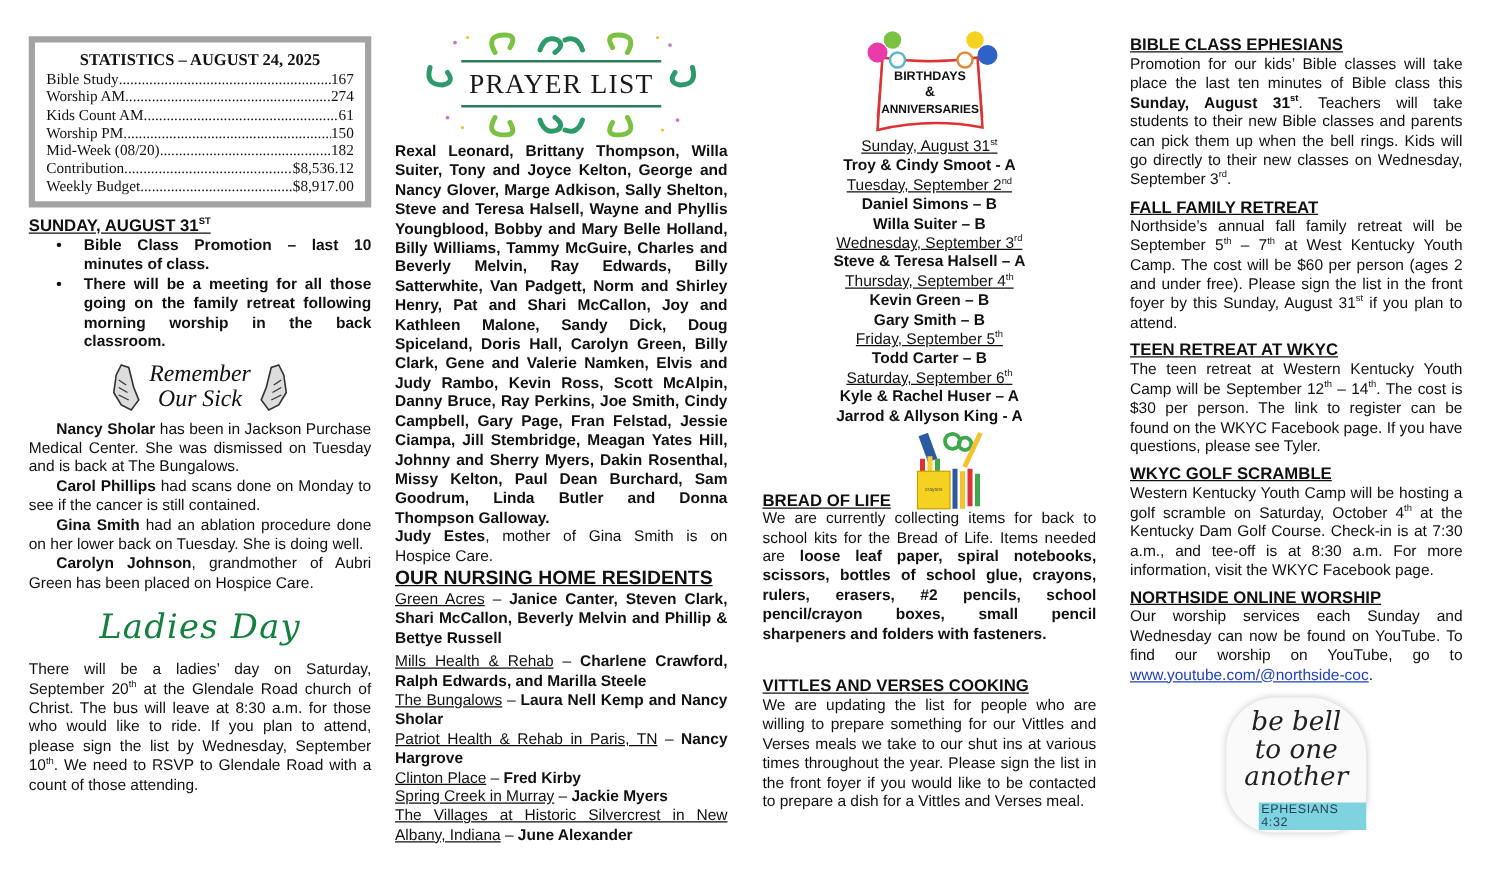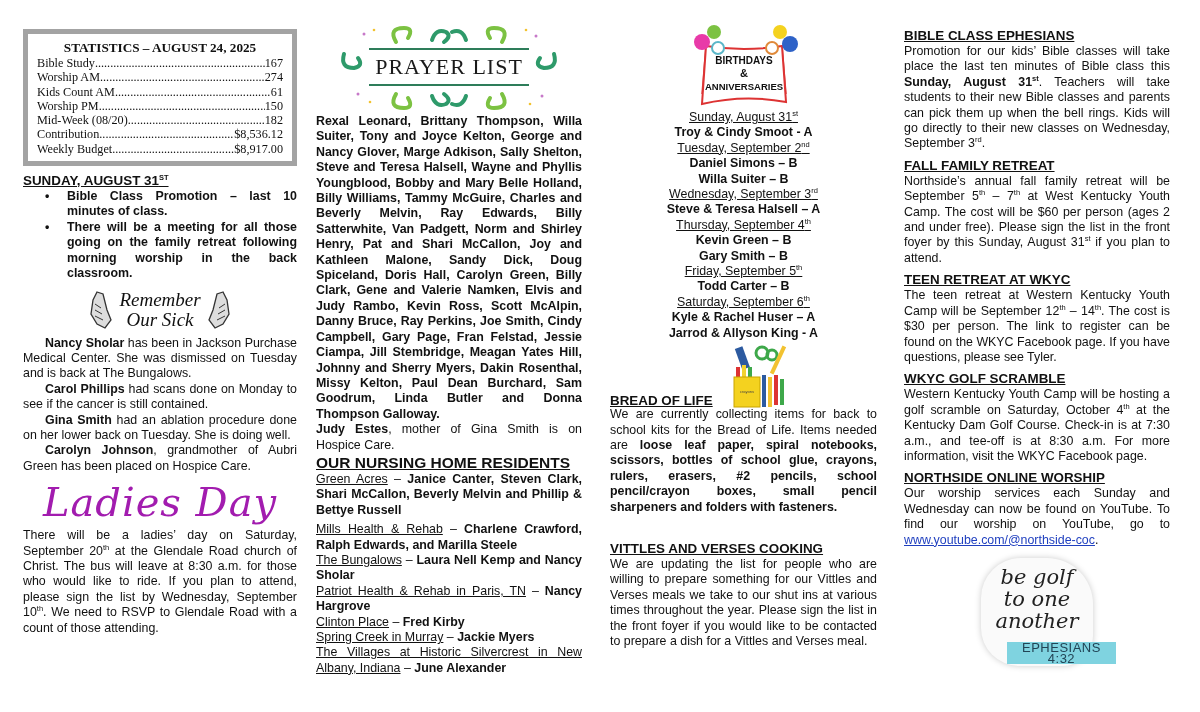--- a/index.html
+++ b/index.html
@@ -26,21 +26,21 @@
   .sunday-head { margin-top: 7px; }
   ul.bullets { list-style: none; margin-left: 22px; }
   ul.bullets li { position: relative; padding-left: 22px; font-weight: bold; text-align: justify; }
   ul.bullets li::before { content: "•"; position: absolute; left: 0; top: 0; }
 
   .remember { display: flex; justify-content: center; align-items: center; height: 52px; margin-top: 2px; gap: 6px; }
   .hands { width: 30px; height: 40px; }
   .remember-text { font-family: "Liberation Serif", serif; font-style: italic; font-size: 19px; line-height: 20px; text-align: center; }
   .para { text-indent: 22px; text-align: justify; }
 
-  .ladies { text-align: center; font-family: "DejaVu Serif", serif; font-style: italic; color: #a21caf; font-size: 40px; line-height: 44px; height: 48px; margin-top: 6px; letter-spacing: 1px; }
+  .ladies { text-align: center; font-family: "DejaVu Serif", serif; font-style: italic; color: #15803d; font-size: 27px; line-height: 44px; height: 48px; margin-top: 6px; letter-spacing: 1px; }
 
   
   .prayer-banner { position: relative; height: 90px; display: flex; align-items: center; justify-content: center; }
   .prayer-banner svg { position: absolute; left: 20px; top: 2px; }
   .prayer-title { position: relative; font-family: "Liberation Serif", serif; font-size: 22px; color: #1a1a1a; border-top: 2px solid #2e7d5a; border-bottom: 2px solid #2e7d5a; padding: 0 6px; line-height: 34px; letter-spacing: 1px; }
   .prayer-names { font-weight: bold; text-align: justify; margin-top: 2px; }
   .nursing-head { font-size: 15.5px; line-height: 18px; margin-top: 1px; }
   .nh-entry { text-align: justify; }
   .nh-entry .place { text-decoration: underline; }
   .nh-entry .who { font-weight: bold; }
@@ -55,21 +55,21 @@
   .bread-head { position: absolute; left: 0; bottom: -2px; }
   .vittles-head { margin-top: 26px; }
 
   .sec { margin-top: 6px; }
   .sec:first-child { margin-top: 6px; }
   a.link { color: #1f3fbf; text-decoration: underline; }
 
   .kind { margin: 10px auto 0 auto; width: 112px; height: 108px; position: relative; }
   .kind-bg { position: absolute; inset: 0; background: #fafafa; border-radius: 40px 46px 30px 38px; box-shadow: 0 0 6px #ccc; }
   .kind-text { position: absolute; left: 0; right: 0; top: 8px; text-align: center; font-family: "DejaVu Serif", serif; font-style: italic; font-size: 21px; line-height: 22px; color: #222; }
-  .kind-ref { position: absolute; left: 26px; top: 84px; background: #7fd3e0; font-size: 13px; line-height: 11px; padding: 0 15px; color: #245; letter-spacing: 0.5px; text-align: center; }
+  .kind-ref { position: absolute; left: 26px; top: 84px; background: #7fd3e0; font-size: 10px; line-height: 11px; padding: 0 2px; color: #245; letter-spacing: 0.5px; }
 </style>
 </head>
 <body>
 
 <div class="col" id="col1">
   <div class="stats">
     <div class="stats-title">STATISTICS – AUGUST 24, 2025</div>
     <div class="stat-row">
         <span class="lbl">Bible Study</span>
         <span class="dots"></span>
@@ -267,19 +267,19 @@
   </div>
 
   <div class="sec">
     <h3>NORTHSIDE ONLINE WORSHIP</h3>
     <p class="justify"><span>Our worship services each Sunday and Wednesday can now be found on YouTube. To find our worship on YouTube, go to </span><a class="link">www.youtube.com/@northside-coc</a><span>.</span></p>
   </div>
 
   <div class="kind">
     <div class="kind-bg"></div>
     <div class="kind-text">
-        <div>be golf</div>
+        <div>be bell</div>
         <div>to one</div>
         <div>another</div>
       </div>
     <div class="kind-ref">EPHESIANS 4:32</div>
   </div>
 </div>
 
 </body></html>

